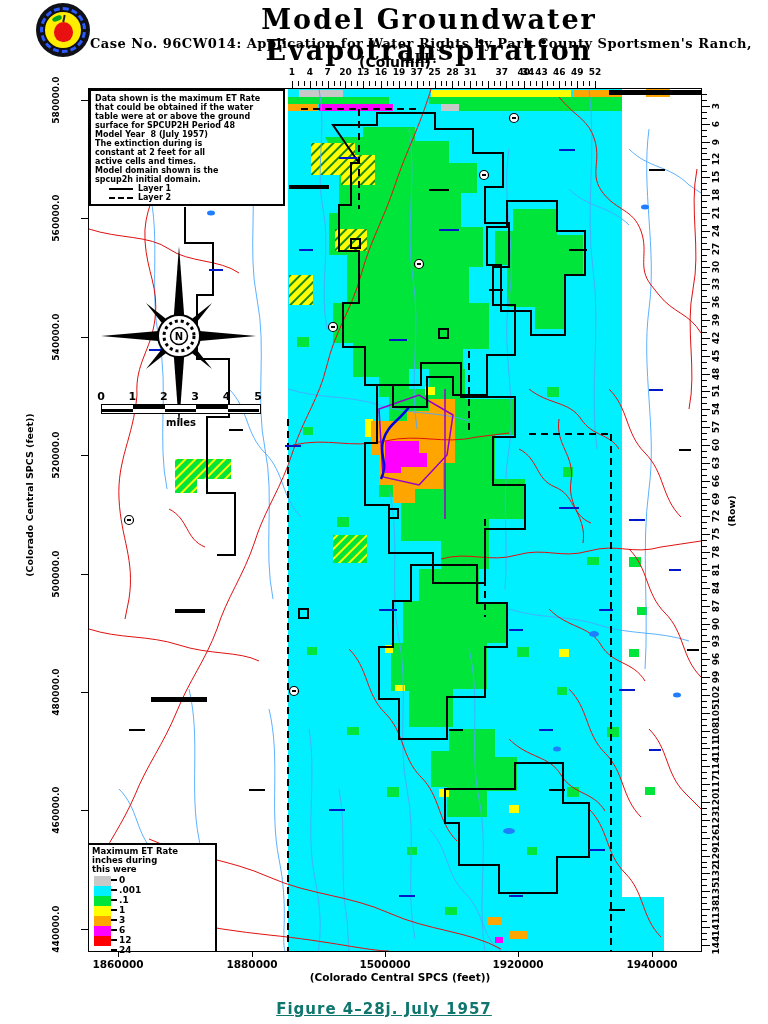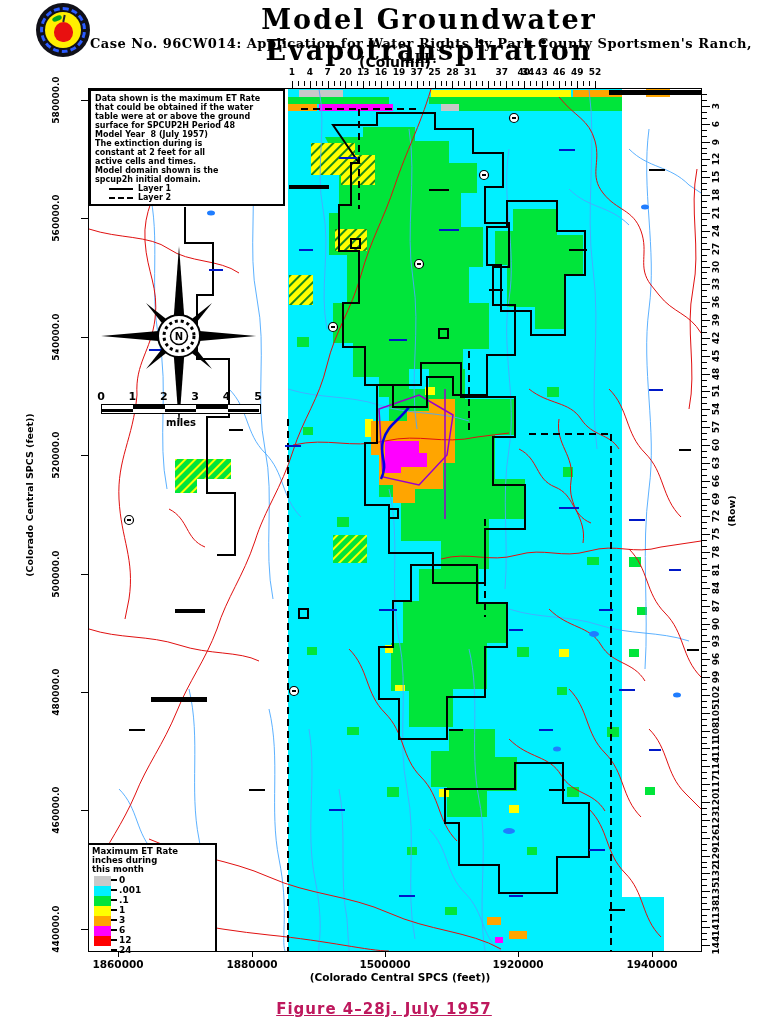--- a/index.html
+++ b/index.html
@@ -43,21 +43,21 @@
   .tick{position:absolute;background:#000;}
   .ax-lab{position:absolute;font-size:9px;font-weight:bold;color:#000;text-align:center;}
   #col-title{position:absolute;left:345px;top:54px;width:100px;text-align:center;font-size:14px;font-weight:bold;}
   #row-title{position:absolute;left:706px;top:505px;width:52px;height:12px;line-height:12px;text-align:center;
              font-size:9.5px;font-weight:bold;transform:rotate(-90deg);}
   #north-title{position:absolute;left:-61px;top:489px;width:182px;height:12px;line-height:12px;text-align:center;
              font-size:9.5px;font-weight:bold;transform:rotate(-90deg);}
   #east-title{position:absolute;left:250px;top:971px;width:300px;text-align:center;font-size:10.5px;font-weight:bold;}
   
   #caption{position:absolute;left:0;right:0;top:999px;text-align:center;}
-  #caption span{font-size:15px;font-weight:bold;letter-spacing:1px;text-decoration:underline;color:#be185d;}
+  #caption span{font-size:15px;font-weight:bold;letter-spacing:1px;text-decoration:underline;color:#0f766e;}
 </style>
 </head>
 <body>
 
 <div id="page">
 
   <div id="logo">
     <div class="ring"></div>
     <div class="inner"></div>
     <div class="leaf"></div>
@@ -345,21 +345,21 @@
         <div class="lay-row">
           <div class="lay-line lay-dash"></div>
           <div>Layer 2</div>
         </div>
       </div>
 
     <div id="et-legend">
       <div id="lg-titles">
           <div class="lg-title">Maximum ET Rate</div>
           <div class="lg-title">inches during</div>
-          <div class="lg-title">this month</div>
+          <div class="lg-title">this were</div>
         </div>
       <div id="lg-ramp">
           <div style="position: absolute; left: 2px; top: 0px; width: 17px; height: 10px; background: rgb(200, 200, 200);"></div>
           <div style="position: absolute; left: 2px; top: 10px; width: 17px; height: 10px; background: rgb(0, 240, 255);"></div>
           <div style="position: absolute; left: 2px; top: 20px; width: 17px; height: 10px; background: rgb(0, 229, 58);"></div>
           <div style="position: absolute; left: 2px; top: 30px; width: 17px; height: 10px; background: rgb(255, 255, 0);"></div>
           <div style="position: absolute; left: 2px; top: 40px; width: 17px; height: 10px; background: rgb(255, 165, 0);"></div>
           <div style="position: absolute; left: 2px; top: 50px; width: 17px; height: 10px; background: rgb(255, 0, 255);"></div>
           <div style="position: absolute; left: 2px; top: 60px; width: 17px; height: 10px; background: rgb(255, 0, 0);"></div>
           <div style="position: absolute; left: 19px; top: 3px; width: 6px; height: 2px; background: rgb(0, 0, 0);"></div>

